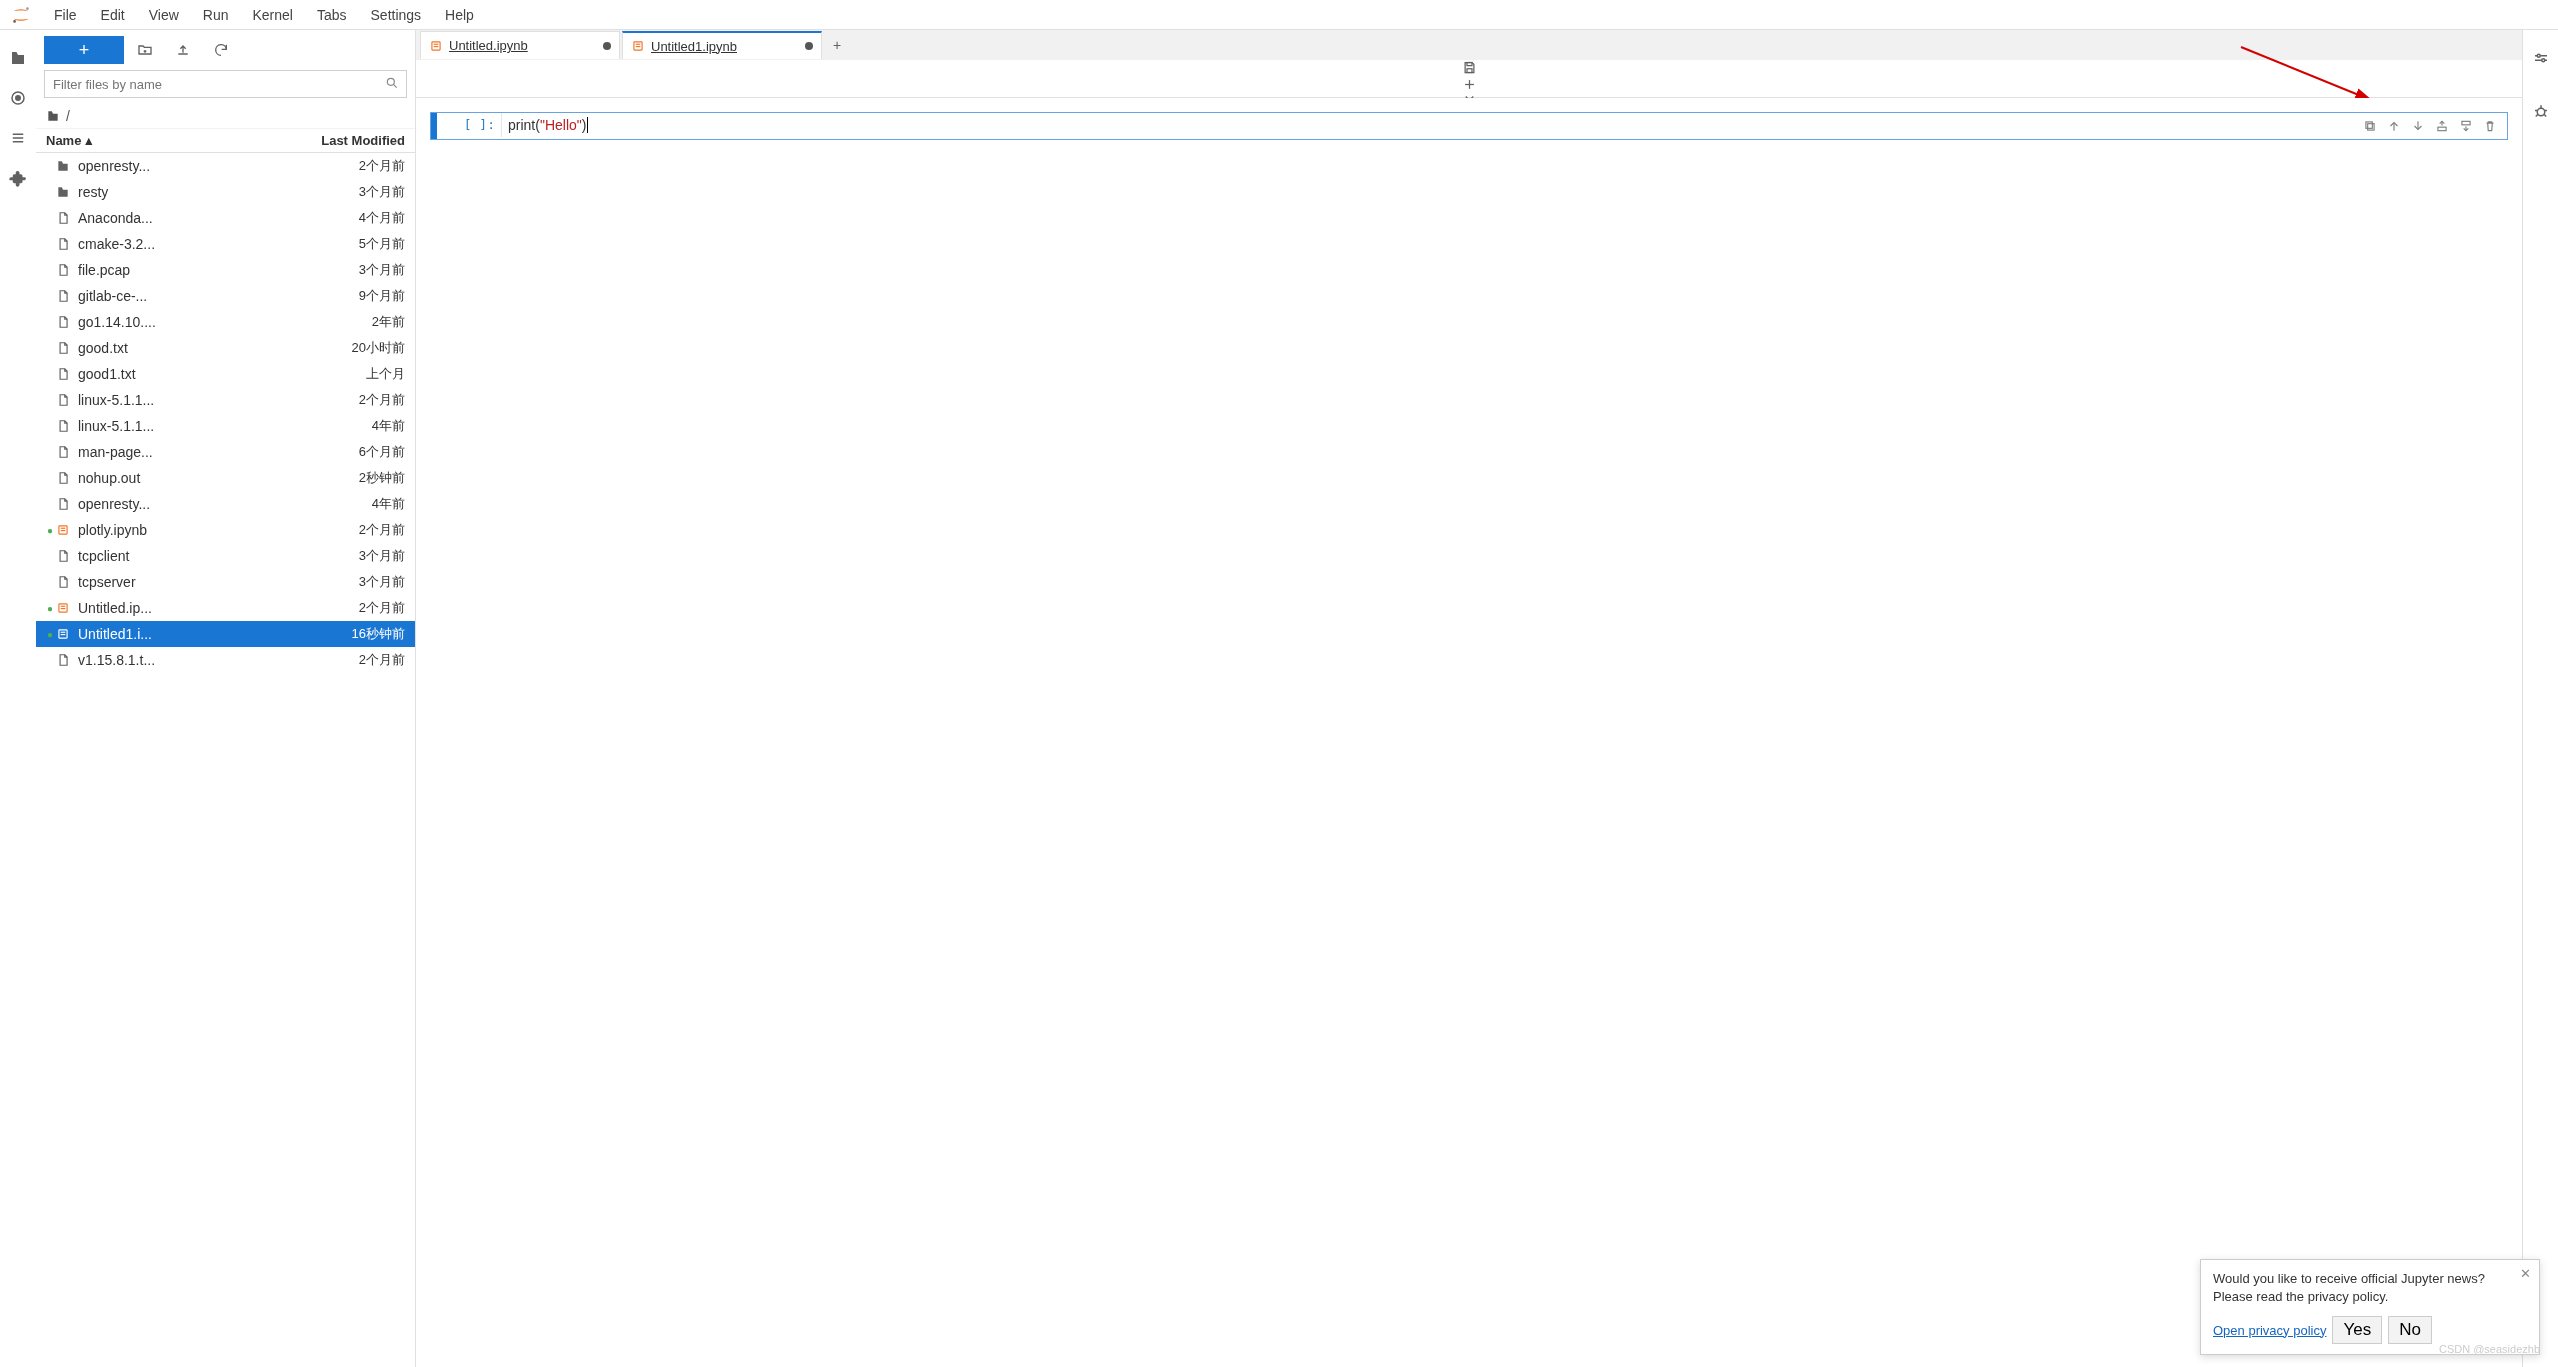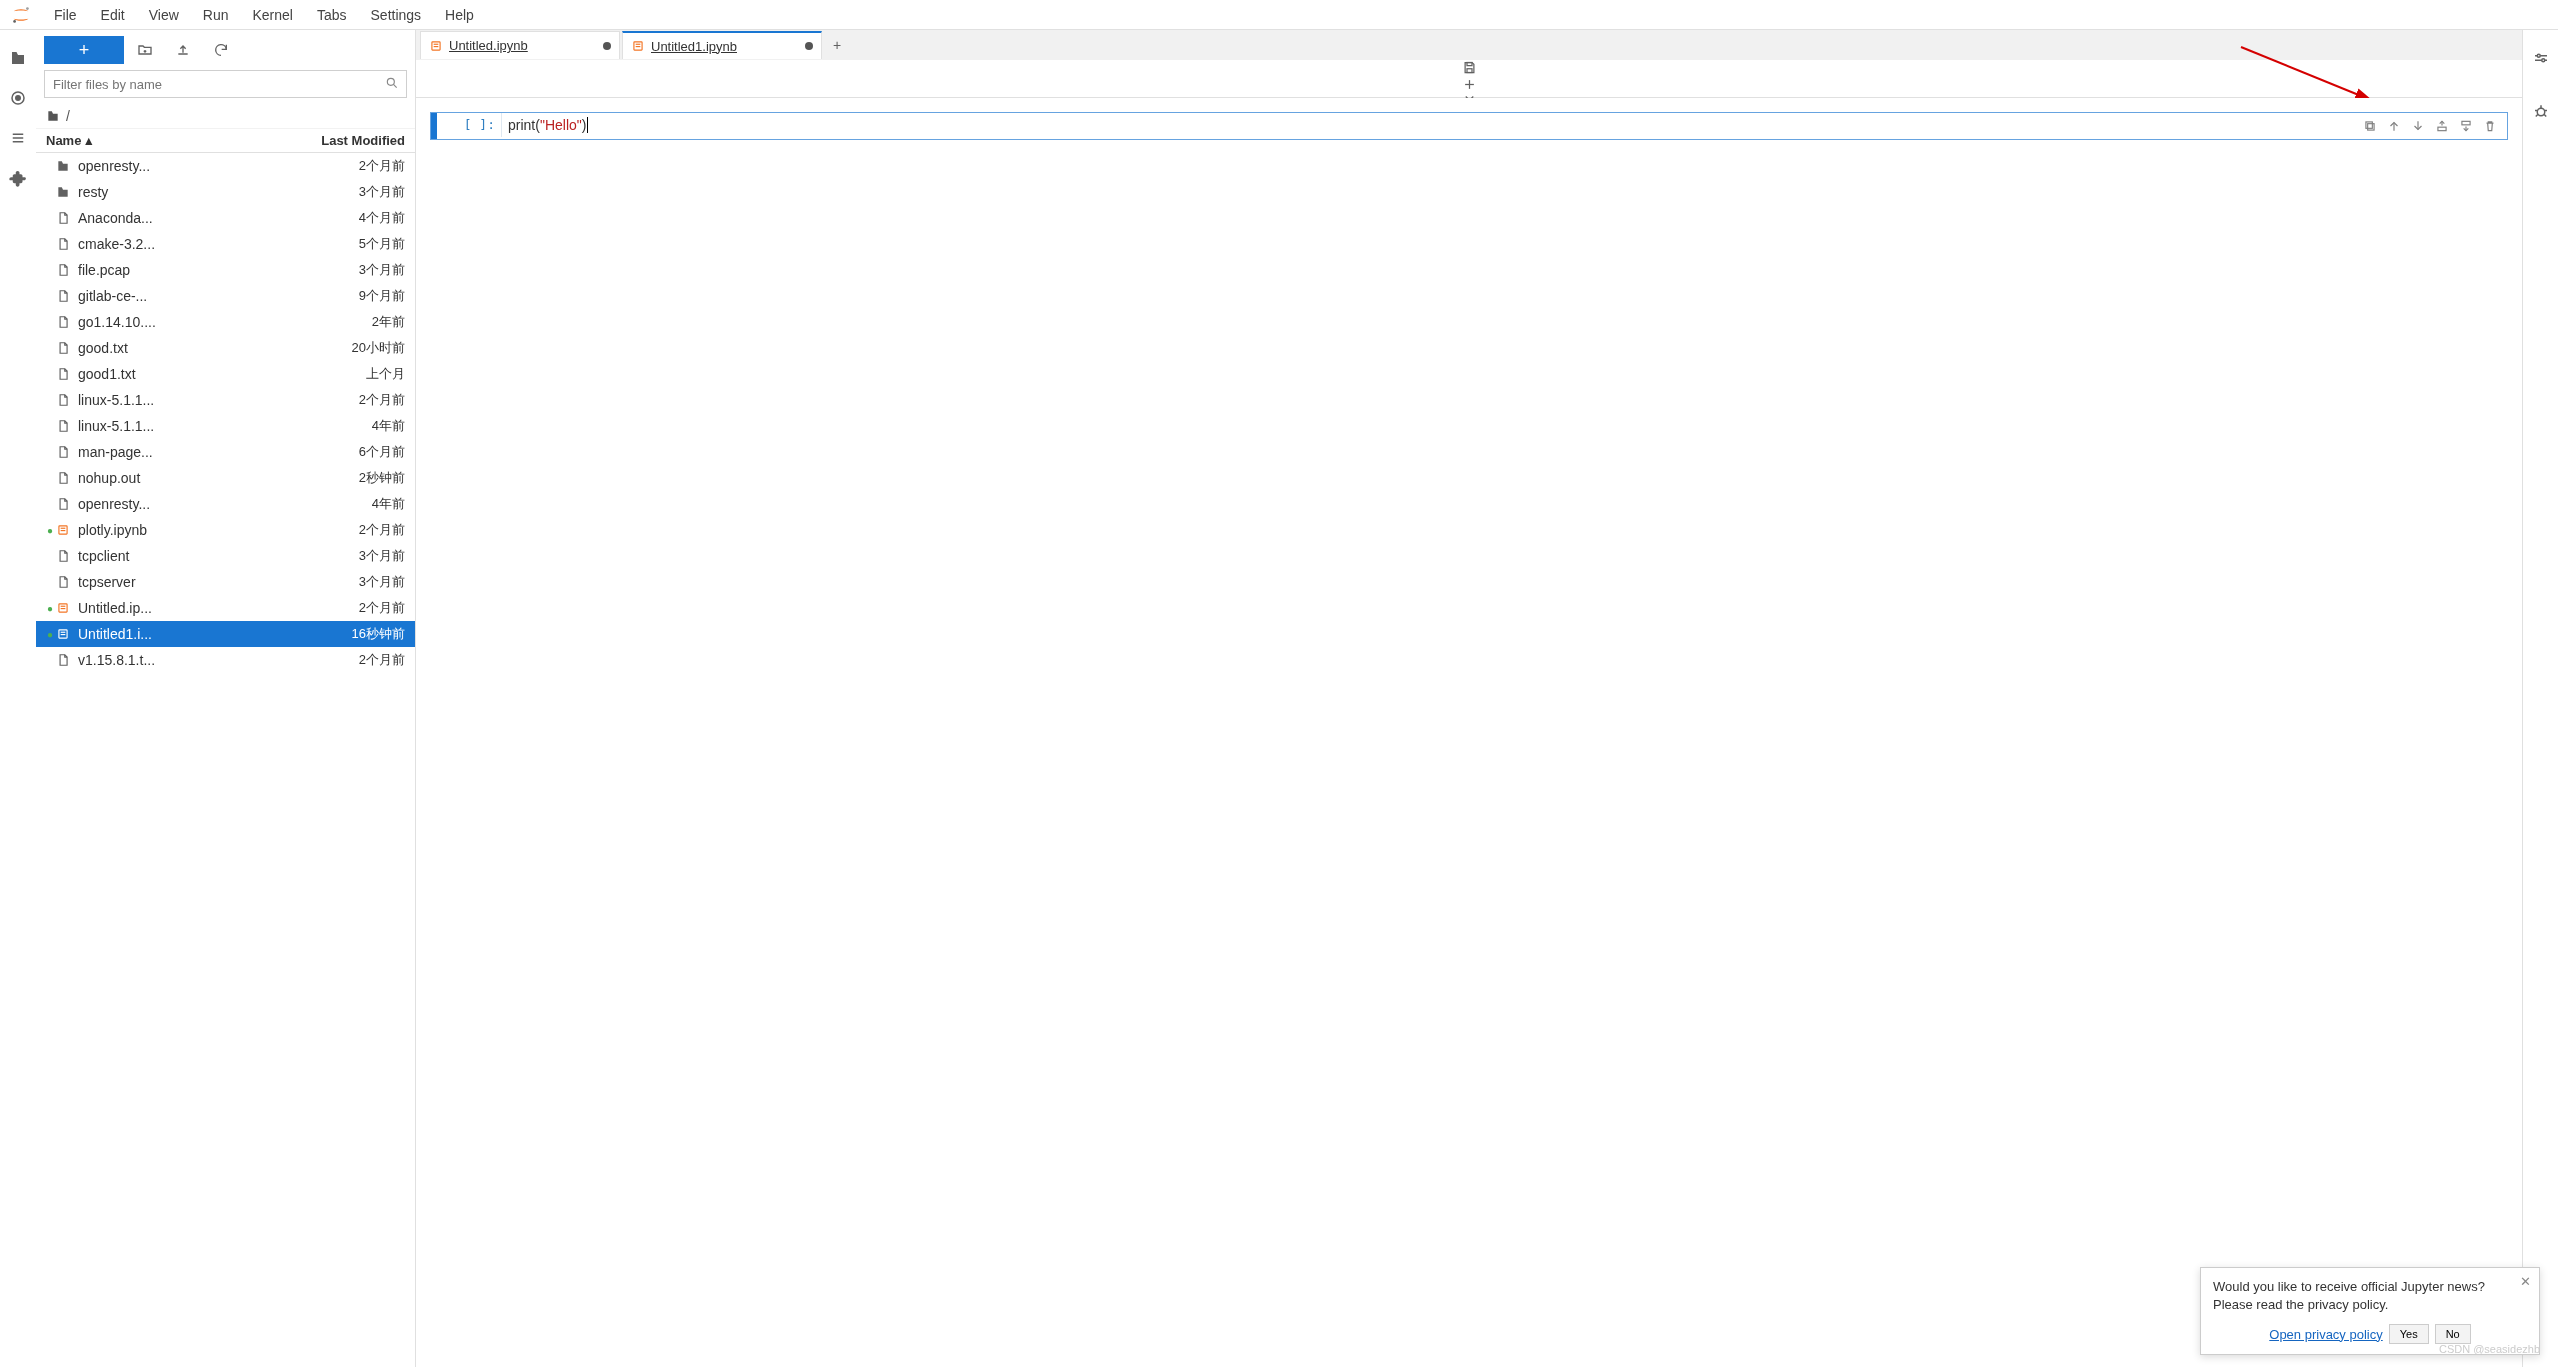--- a/index.html
+++ b/index.html
@@ -78,23 +78,23 @@
 
 .right-bar { width: 36px; border-left: 1px solid #e0e0e0; background: #fff; display: flex; flex-direction: column; align-items: center; padding-top: 10px; gap: 14px; }
 
 
 .anno-arrow { position: absolute; top: 12px; right: 136px; pointer-events: none; }
 
 
 .notif { position: absolute; right: 18px; bottom: 12px; width: 340px; background: #fff; border: 1px solid #ccc; box-shadow: 0 2px 8px rgba(0,0,0,.15); padding: 10px 12px; font-size: 13px; }
 .notif-close { position: absolute; top: 6px; right: 8px; color: #888; cursor: pointer; }
 .notif-msg { margin-bottom: 10px; line-height: 1.4; }
-.notif-actions { display: flex; justify-content: center; gap: 6px; align-items: center; }
+.notif-actions { display: flex; justify-content: flex-start; gap: 6px; align-items: center; }
 .notif-link { color: #1565c0; text-decoration: underline; cursor: pointer; font-size: 13px; }
-.notif-btn { padding: 3px 10px; border: 1px solid #ccc; background: #f3f3f3; cursor: pointer; font-size: 11px; }
+.notif-btn { padding: 3px 10px; border: 1px solid #ccc; background: #f3f3f3; cursor: pointer; font-size: 17px; }
 
 .watermark { position: absolute; right: 18px; bottom: 12px; font-size: 11px; color: #ccc; }
 
 svg { display: block; }
 </style>
 </head>
 <body>
 
 <div class="menubar">
   <div class="jupyter-logo">

